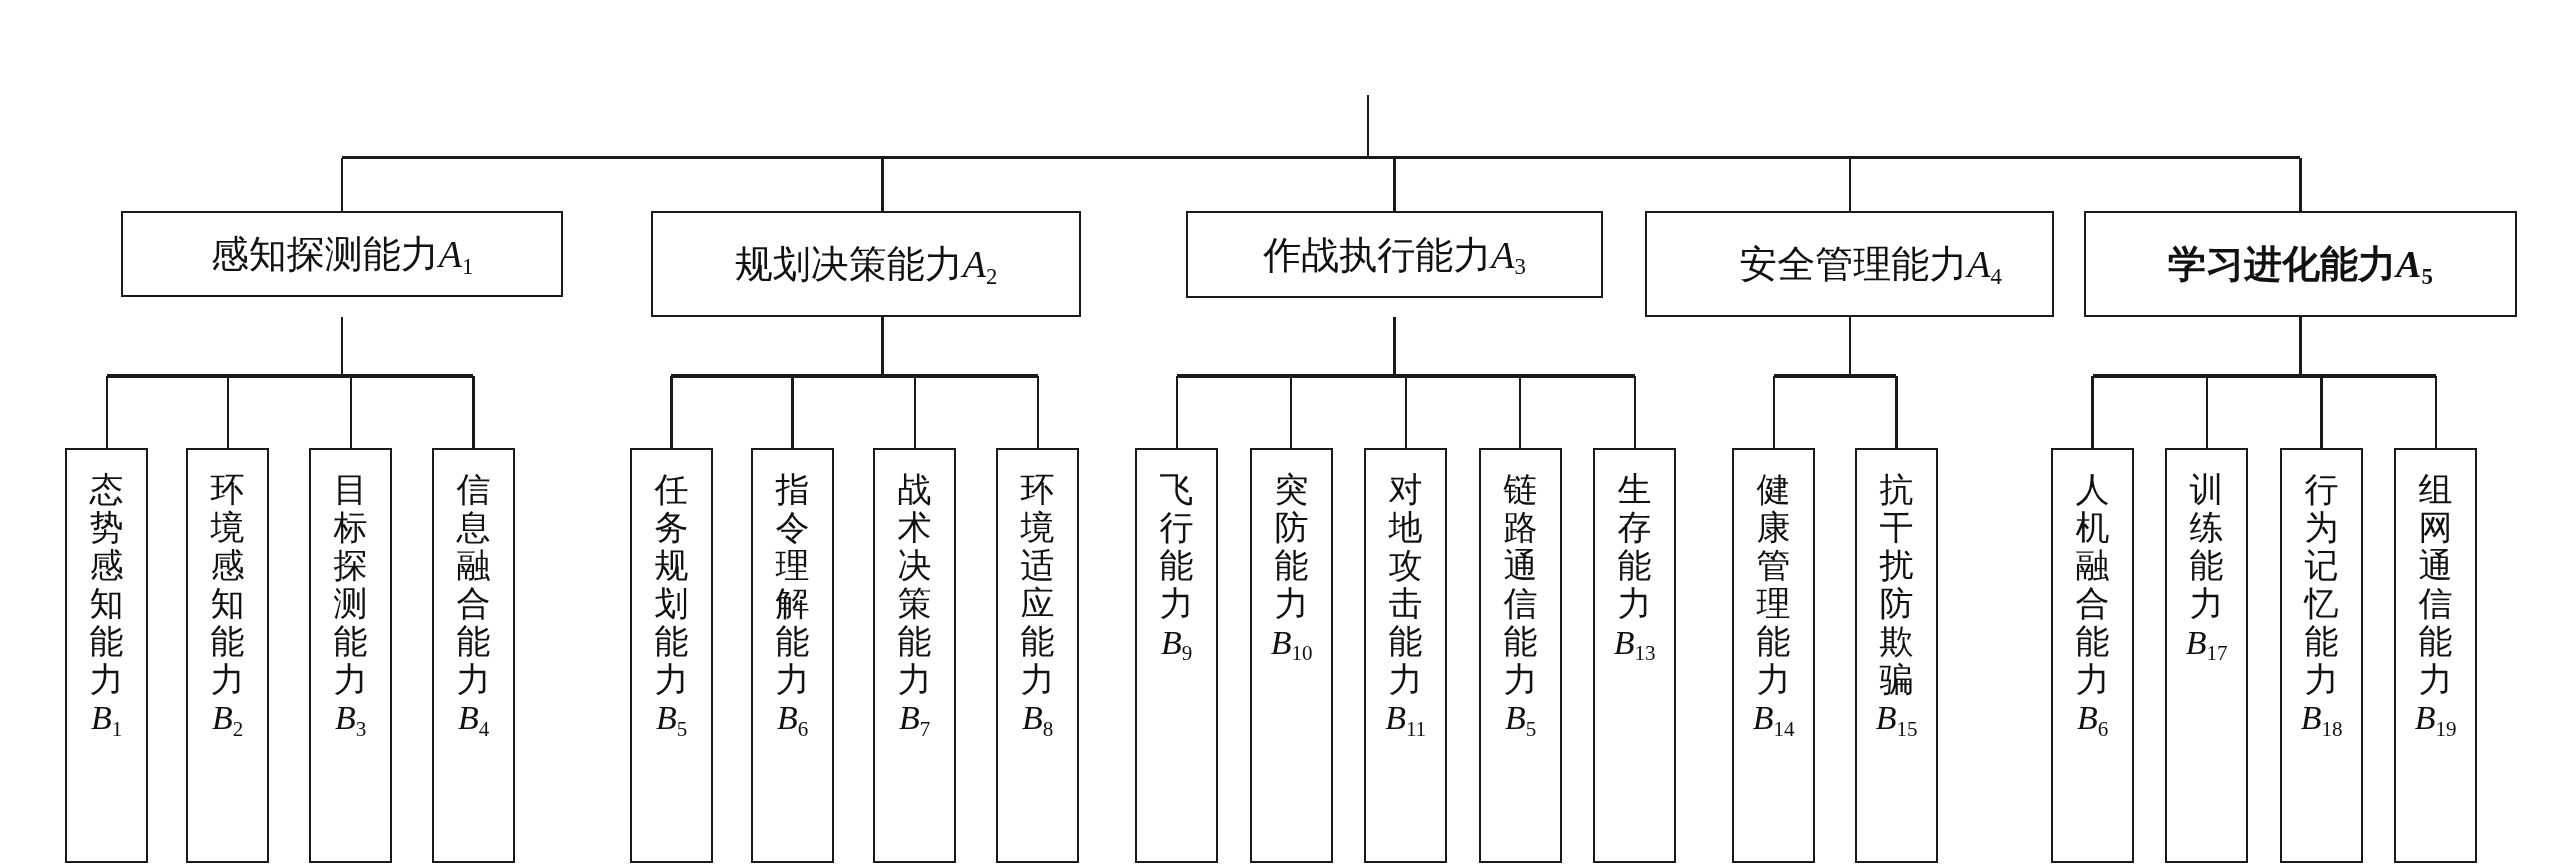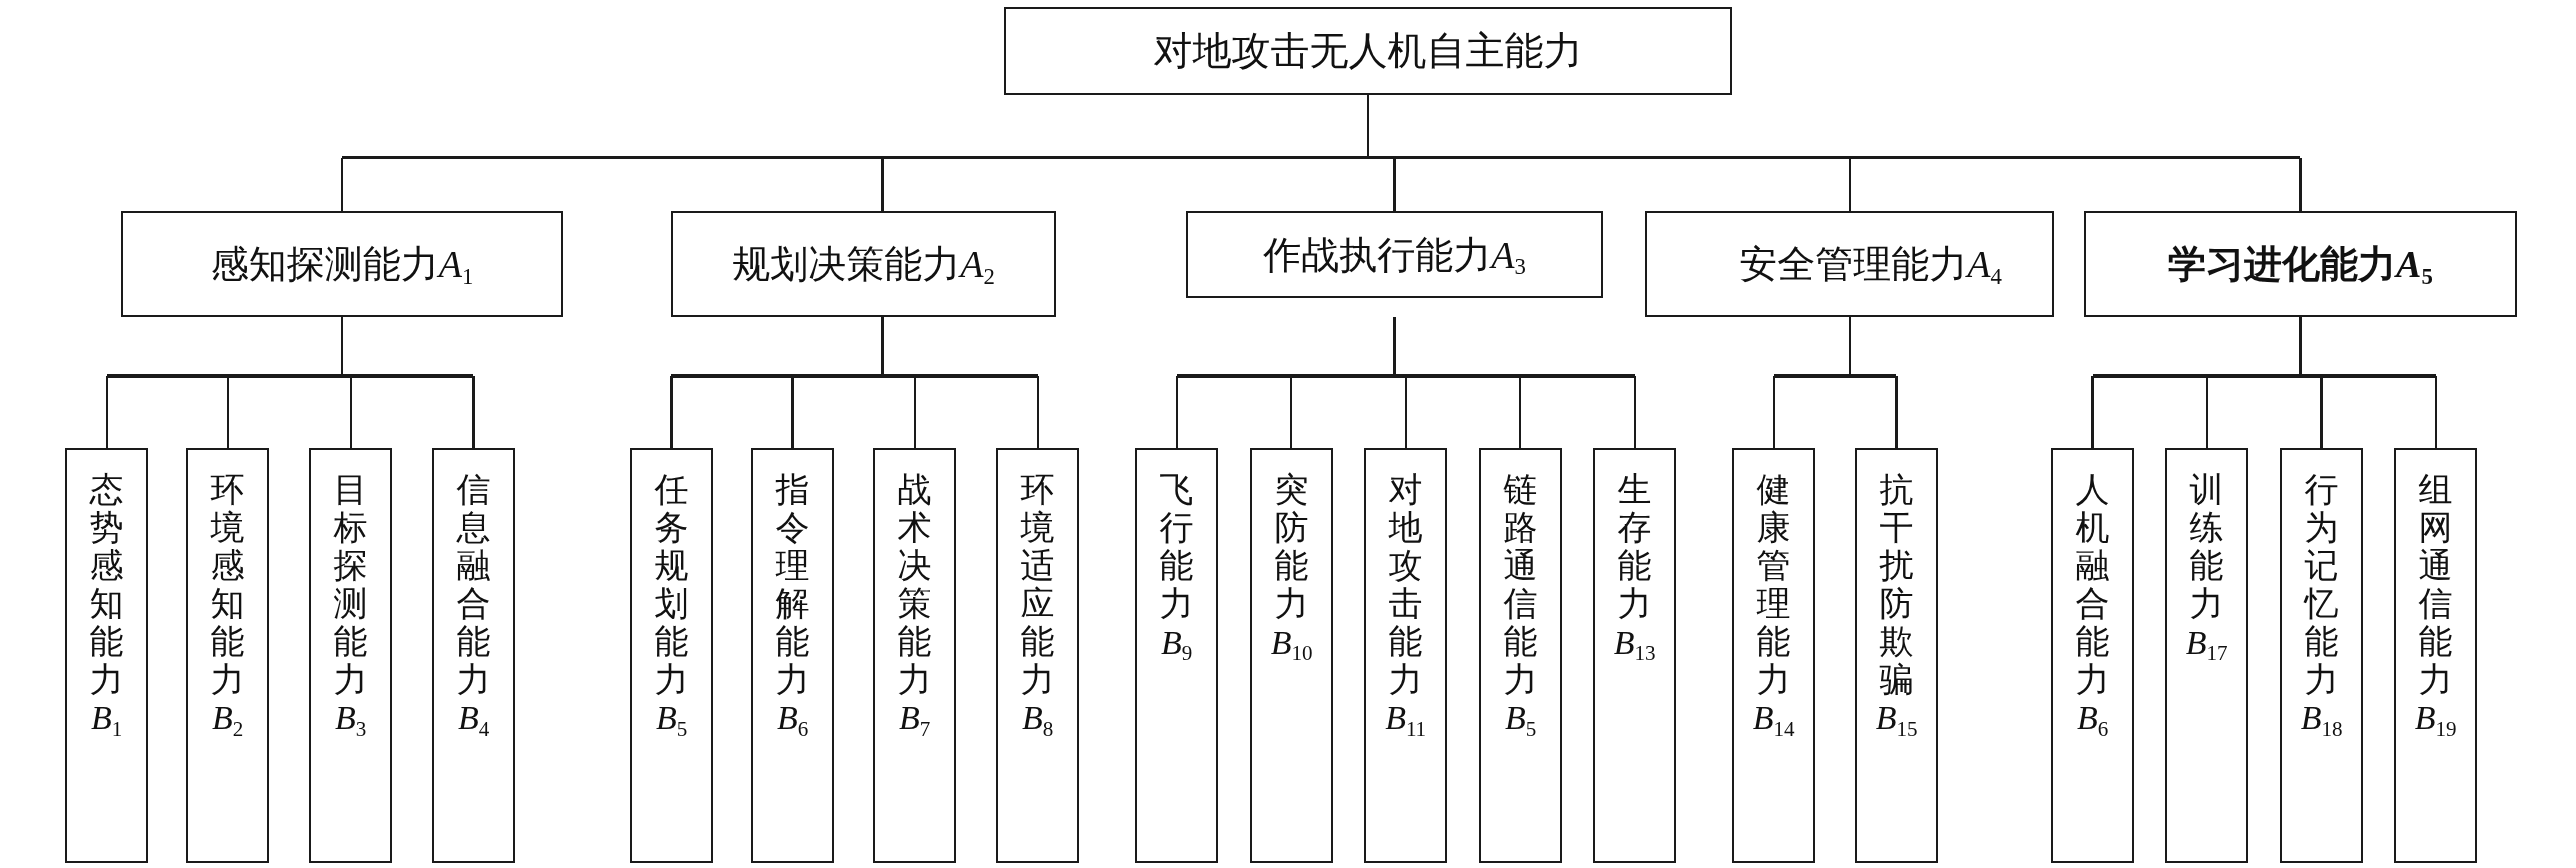--- a/index.html
+++ b/index.html
@@ -70,29 +70,26 @@
       <line x1="2169" y1="460" x2="2169" y2="548" stroke="#1a1a1a" stroke-width="3" shape-rendering="crispEdges"></line>
       <line x1="2319" y1="460" x2="2319" y2="548" stroke="#1a1a1a" stroke-width="3" shape-rendering="crispEdges"></line>
       <line x1="2813" y1="388" x2="2813" y2="460" stroke="#1a1a1a" stroke-width="3" shape-rendering="crispEdges"></line>
       <line x1="2559" y1="460" x2="2979" y2="460" stroke="#1a1a1a" stroke-width="4" shape-rendering="crispEdges"></line>
       <line x1="2559" y1="460" x2="2559" y2="548" stroke="#1a1a1a" stroke-width="3" shape-rendering="crispEdges"></line>
       <line x1="2699" y1="460" x2="2699" y2="548" stroke="#1a1a1a" stroke-width="3" shape-rendering="crispEdges"></line>
       <line x1="2839" y1="460" x2="2839" y2="548" stroke="#1a1a1a" stroke-width="3" shape-rendering="crispEdges"></line>
       <line x1="2979" y1="460" x2="2979" y2="548" stroke="#1a1a1a" stroke-width="3" shape-rendering="crispEdges"></line>
     </svg>
 
-  <div class="node root" id="root-node" style="left: 1004px; top: 6.5px; width: 728px; height: 88px;">
-    <span class="htext">对地攻击无人机自主能力</span>
-  </div>
 
   <div id="a-layer">
-      <div class="node lvl-a" style="left: 121px; top: 211px; width: 442px; height: 106px;">
+      <div class="node lvl-a" style="left: 121px; top: 211px; width: 442px; height: 86px;">
         <span class="htext">感知探测能力<em>A<sub>1</sub></em></span>
       </div>
-      <div class="node lvl-a" style="left: 671px; top: 211px; width: 385px; height: 106px;">
+      <div class="node lvl-a" style="left: 651px; top: 211px; width: 430px; height: 106px;">
         <span class="htext">规划决策能力<em>A<sub>2</sub></em></span>
       </div>
       <div class="node lvl-a" style="left: 1186px; top: 211px; width: 417px; height: 87px;">
         <span class="htext">作战执行能力<em>A<sub>3</sub></em></span>
       </div>
       <div class="node lvl-a" style="left: 1645px; top: 211px; width: 409px; height: 106px; padding-left: 42px;">
         <span class="htext">安全管理能力<em>A<sub>4</sub></em></span>
       </div>
       <div class="node lvl-a" style="left: 2084px; top: 211px; width: 433px; height: 106px; font-weight: bold;">
         <span class="htext">学习进化能力<em>A<sub>5</sub></em></span>

